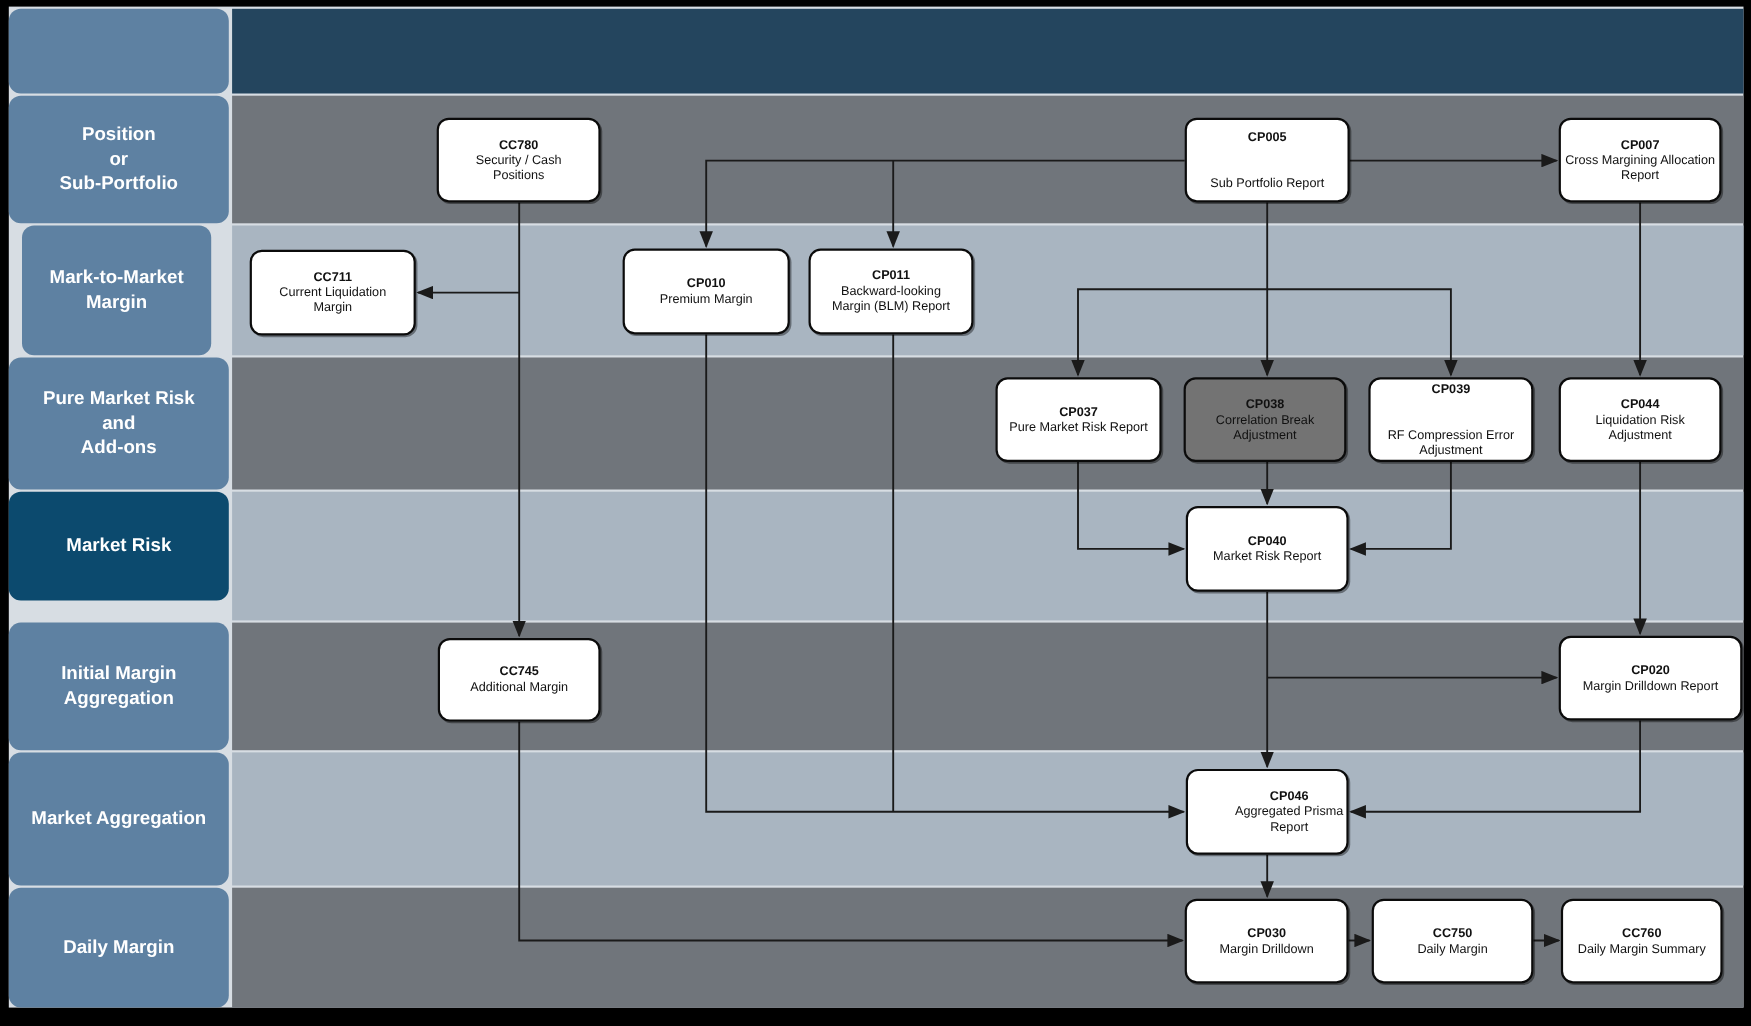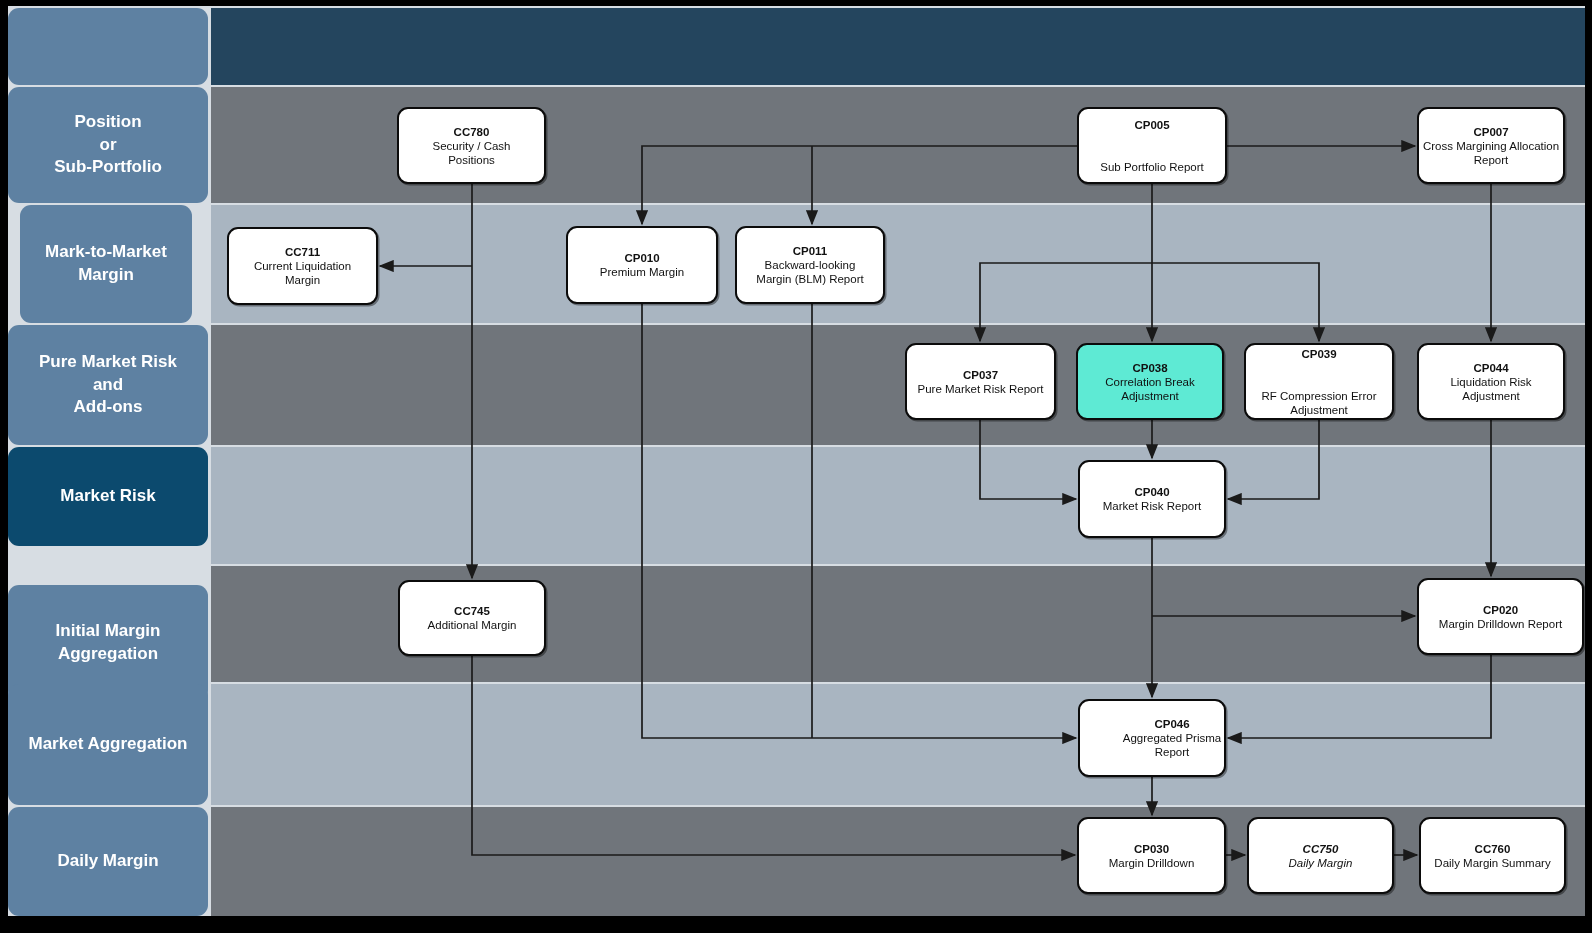--- a/index.html
+++ b/index.html
@@ -69,21 +69,21 @@
     <div class="band" style="top: 87px; height: 116px; left: 211px; width: 1374px; background: rgb(112, 117, 123);"></div>
     <div class="lane-label" style="top: 205px; height: 118px; left: 8px; width: 172px; background: rgb(94, 129, 162); color: rgb(255, 255, 255); margin-left: 12px;">Mark-to-Market
 Margin</div>
     <div class="band" style="top: 205px; height: 118px; left: 211px; width: 1374px; background: rgb(169, 181, 193);"></div>
     <div class="lane-label" style="top: 325px; height: 120px; left: 8px; width: 200px; background: rgb(94, 129, 162); color: rgb(255, 255, 255);">Pure Market Risk
 and
 Add-ons</div>
     <div class="band" style="top: 325px; height: 120px; left: 211px; width: 1374px; background: rgb(112, 117, 123);"></div>
     <div class="lane-label" style="top: 447px; height: 99px; left: 8px; width: 200px; background: #0c4a6e; color: rgb(255, 255, 255);">Market Risk</div>
     <div class="band" style="top: 447px; height: 117px; left: 211px; width: 1374px; background: rgb(169, 181, 193);"></div>
-    <div class="lane-label" style="top: 566px; height: 116px; left: 8px; width: 200px; background: rgb(94, 129, 162); color: rgb(255, 255, 255); margin-top: 19px;">Initial Margin
+    <div class="lane-label" style="top: 566px; height: 116px; left: 8px; width: 200px; background: rgb(94, 129, 162); color: rgb(255, 255, 255);">Initial Margin
 Aggregation</div>
     <div class="band" style="top: 566px; height: 116px; left: 211px; width: 1374px; background: rgb(112, 117, 123);"></div>
     <div class="lane-label" style="top: 684px; height: 121px; left: 8px; width: 200px; background: rgb(94, 129, 162); color: rgb(255, 255, 255);">Market Aggregation</div>
     <div class="band" style="top: 684px; height: 121px; left: 211px; width: 1374px; background: rgb(169, 181, 193);"></div>
     <div class="lane-label" style="top: 807px; height: 109px; left: 8px; width: 200px; background: rgb(94, 129, 162); color: rgb(255, 255, 255);">Daily Margin</div>
     <div class="band" style="top: 807px; height: 109px; left: 211px; width: 1374px; background: rgb(112, 117, 123);"></div>
     <div class="node" style="left: 397px; top: 107px; width: 149px; height: 77px; background: rgb(255, 255, 255); border-color: rgb(11, 11, 11); color: rgb(17, 17, 17);">
       <div class="node-code">CC780</div>
       <div class="node-name">Security / Cash
 Positions</div>
@@ -108,21 +108,21 @@
     </div>
     <div class="node" style="left: 735px; top: 226px; width: 150px; height: 78px; background: rgb(255, 255, 255); border-color: rgb(11, 11, 11); color: rgb(17, 17, 17);">
       <div class="node-code">CP011</div>
       <div class="node-name">Backward-looking
 Margin (BLM) Report</div>
     </div>
     <div class="node" style="left: 905px; top: 343px; width: 151px; height: 77px; background: rgb(255, 255, 255); border-color: rgb(11, 11, 11); color: rgb(17, 17, 17);">
       <div class="node-code">CP037</div>
       <div class="node-name">Pure Market Risk Report</div>
     </div>
-    <div class="node" style="left: 1076px; top: 343px; width: 148px; height: 77px; background: #5eead4; border-color: rgb(11, 11, 11); color: rgb(17, 17, 17);">
+    <div class="node" style="left: 1076px; top: 343px; width: 148px; height: 77px; background: #737373; border-color: rgb(11, 11, 11); color: rgb(17, 17, 17);">
       <div class="node-code">CP038</div>
       <div class="node-name">Correlation Break
 Adjustment</div>
     </div>
     <div class="node" style="left: 1244px; top: 343px; width: 150px; height: 77px; background: rgb(255, 255, 255); border-color: rgb(11, 11, 11); color: rgb(17, 17, 17); gap: 28px;">
       <div class="node-code">CP039</div>
       <div class="node-name">RF Compression Error
 Adjustment</div>
     </div>
     <div class="node" style="left: 1417px; top: 343px; width: 148px; height: 77px; background: rgb(255, 255, 255); border-color: rgb(11, 11, 11); color: rgb(17, 17, 17);">
@@ -144,21 +144,21 @@
     </div>
     <div class="node" style="left: 1078px; top: 699px; width: 148px; height: 78px; background: rgb(255, 255, 255); border-color: rgb(11, 11, 11); color: rgb(17, 17, 17); padding-left: 40px;">
       <div class="node-code">CP046</div>
       <div class="node-name">Aggregated Prisma
 Report</div>
     </div>
     <div class="node" style="left: 1077px; top: 817px; width: 149px; height: 77px; background: rgb(255, 255, 255); border-color: rgb(11, 11, 11); color: rgb(17, 17, 17);">
       <div class="node-code">CP030</div>
       <div class="node-name">Margin Drilldown</div>
     </div>
-    <div class="node" style="left: 1247px; top: 817px; width: 147px; height: 77px; background: rgb(255, 255, 255); border-color: rgb(11, 11, 11); color: rgb(17, 17, 17); font-style: italic;">
+    <div class="node" style="left: 1247px; top: 817px; width: 147px; height: 77px; background: rgb(255, 255, 255); border-color: rgb(11, 11, 11); color: rgb(17, 17, 17);">
       <div class="node-code">CC750</div>
       <div class="node-name">Daily Margin</div>
     </div>
     <div class="node" style="left: 1419px; top: 817px; width: 147px; height: 77px; background: rgb(255, 255, 255); border-color: rgb(11, 11, 11); color: rgb(17, 17, 17);">
       <div class="node-code">CC760</div>
       <div class="node-name">Daily Margin Summary</div>
     </div>
   </div>
 
 </body></html>

